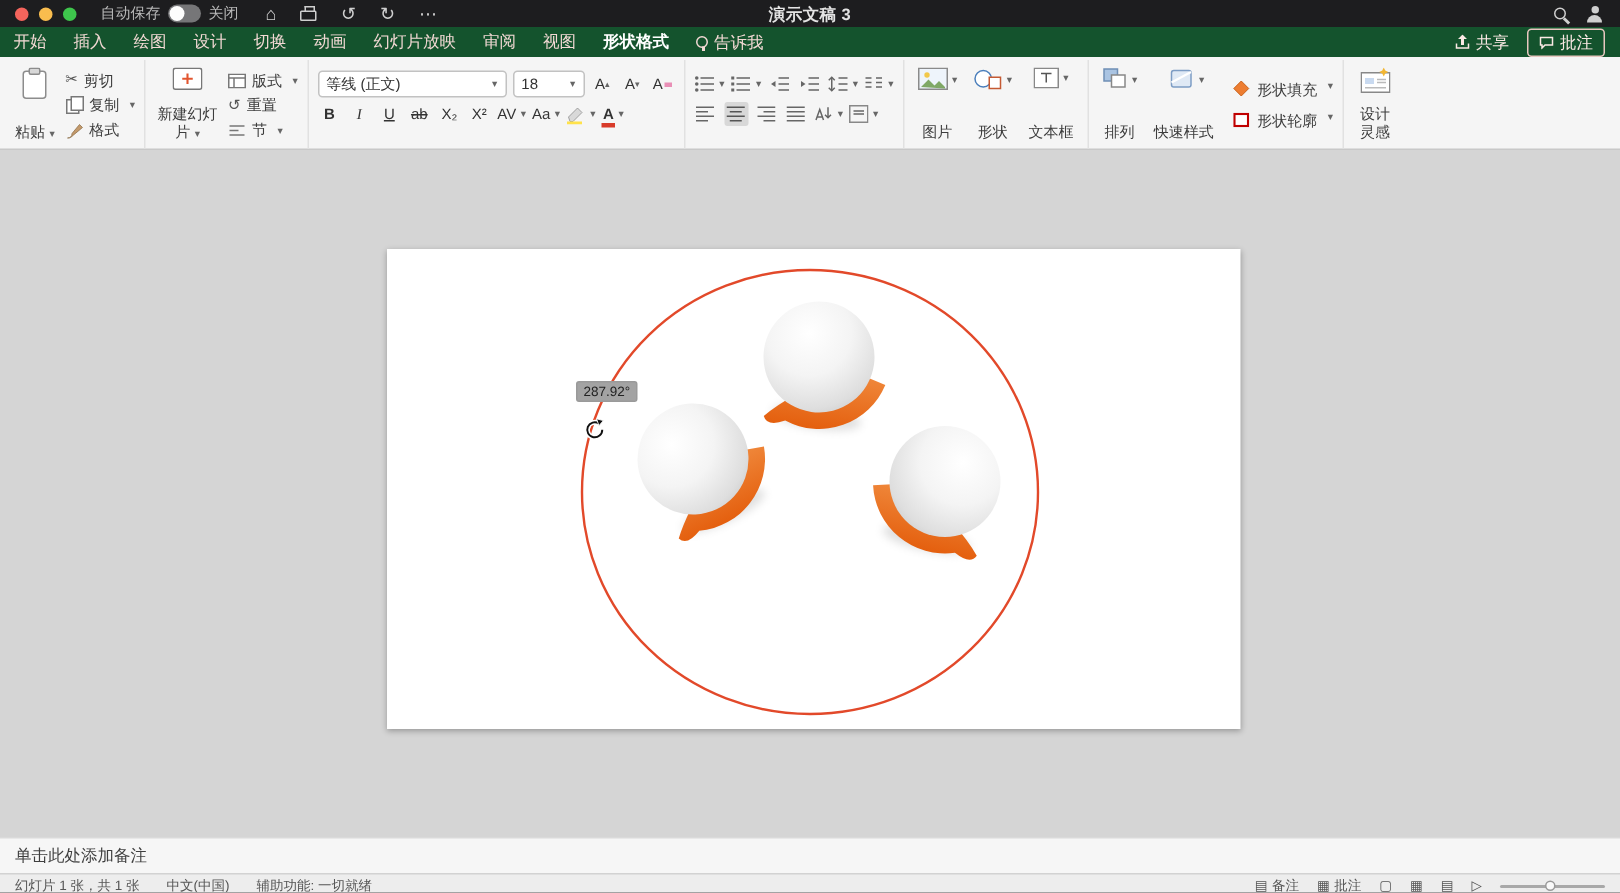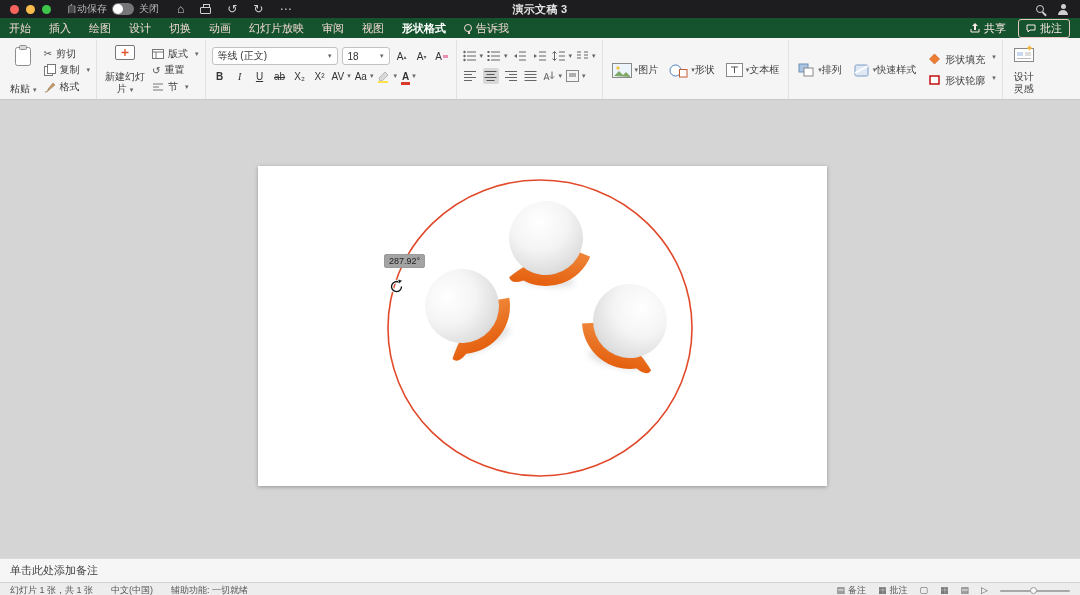--- a/index.html
+++ b/index.html
@@ -55,21 +55,21 @@
 .up::after{content:"▴";font-size:6px;color:#666;vertical-align:super}
 .dn::after{content:"▾";font-size:6px;color:#666;vertical-align:super}
 .fbtn{min-width:16px;height:16px;display:flex;align-items:center;justify-content:center;font-size:10px;color:#333}
 .sel{background:#d8d8d8;border-radius:2px}
 .g-scis::before{content:"✂";font-size:10px;color:#555}
 .g-reset::before{content:"↺";font-size:10px;color:#555}
 .fc{position:relative;font-weight:700;font-style:normal;font-size:10px}
 .fc::after{content:"";position:absolute;left:-1px;right:-1px;bottom:-3px;height:3px;background:#d83b2a}
 .eraser{width:5px;height:3px;background:#e98fb6;display:inline-block;margin-left:1px}
 .smart{display:flex;align-items:center;gap:5px;opacity:.5;font-size:10px;width:62px;line-height:1.25;height:56px}
-.insbtn{display:flex;flex-direction:row;align-items:center;justify-content:space-between;height:56px;padding:3px 3px}
+.insbtn{display:flex;flex-direction:column;align-items:center;justify-content:space-between;height:56px;padding:3px 3px}
 .iconrow{display:flex;align-items:center}
 .stk{display:flex;flex-direction:column;justify-content:center;gap:7px;height:56px}
 .stkrow{display:flex;gap:4px;font-size:10px;white-space:nowrap}
 svg.ic{display:block}
 
 
 .canvasarea{position:absolute;top:100px;left:0;right:0;height:458px;background:#d5d5d5}
 .slide{position:absolute;left:258px;top:66px;width:569px;height:320px;background:#fff;box-shadow:0 1px 4px rgba(0,0,0,.3)}
 .tooltip{position:absolute;left:384px;top:154px;background:#a3a3a3;border:1px solid #9a9a9a;border-radius:2px;font-size:9px;padding:1px 4px;color:#222;z-index:5}
 .rotcur{position:absolute;left:388px;top:178px;z-index:5}

